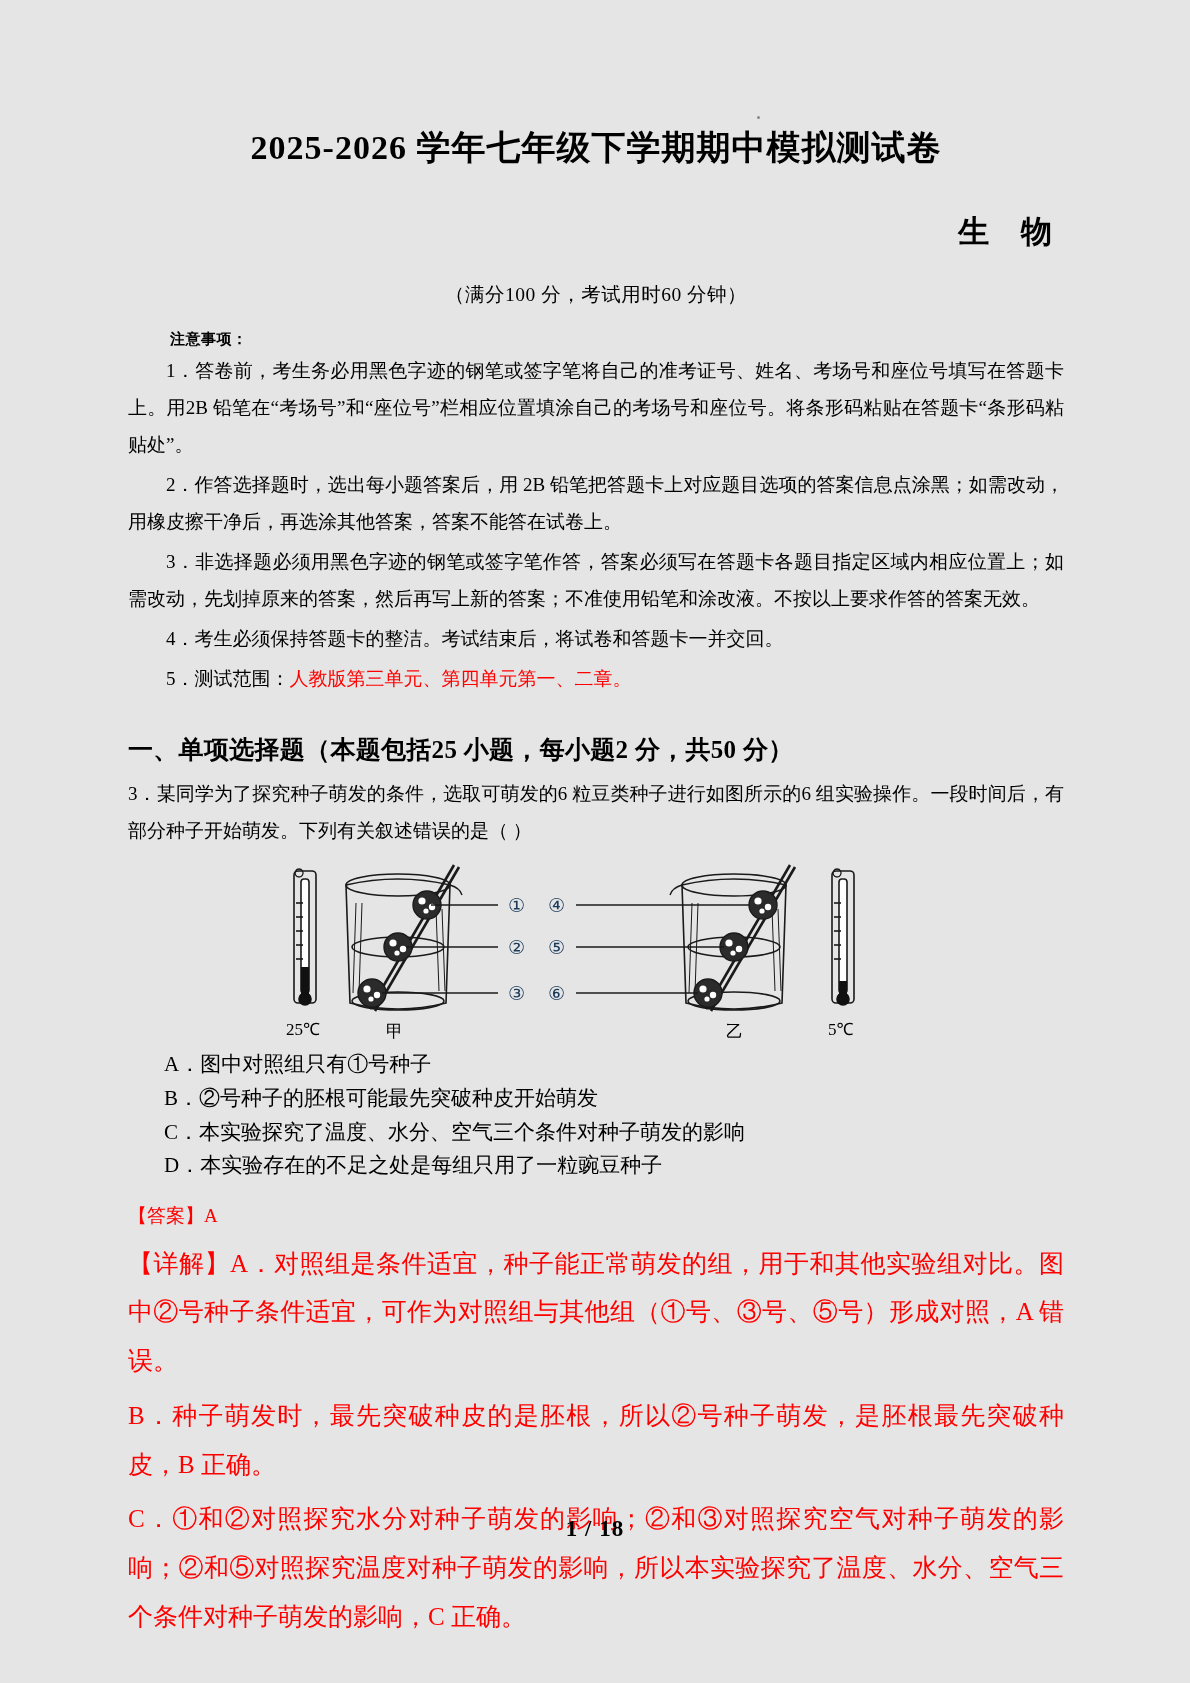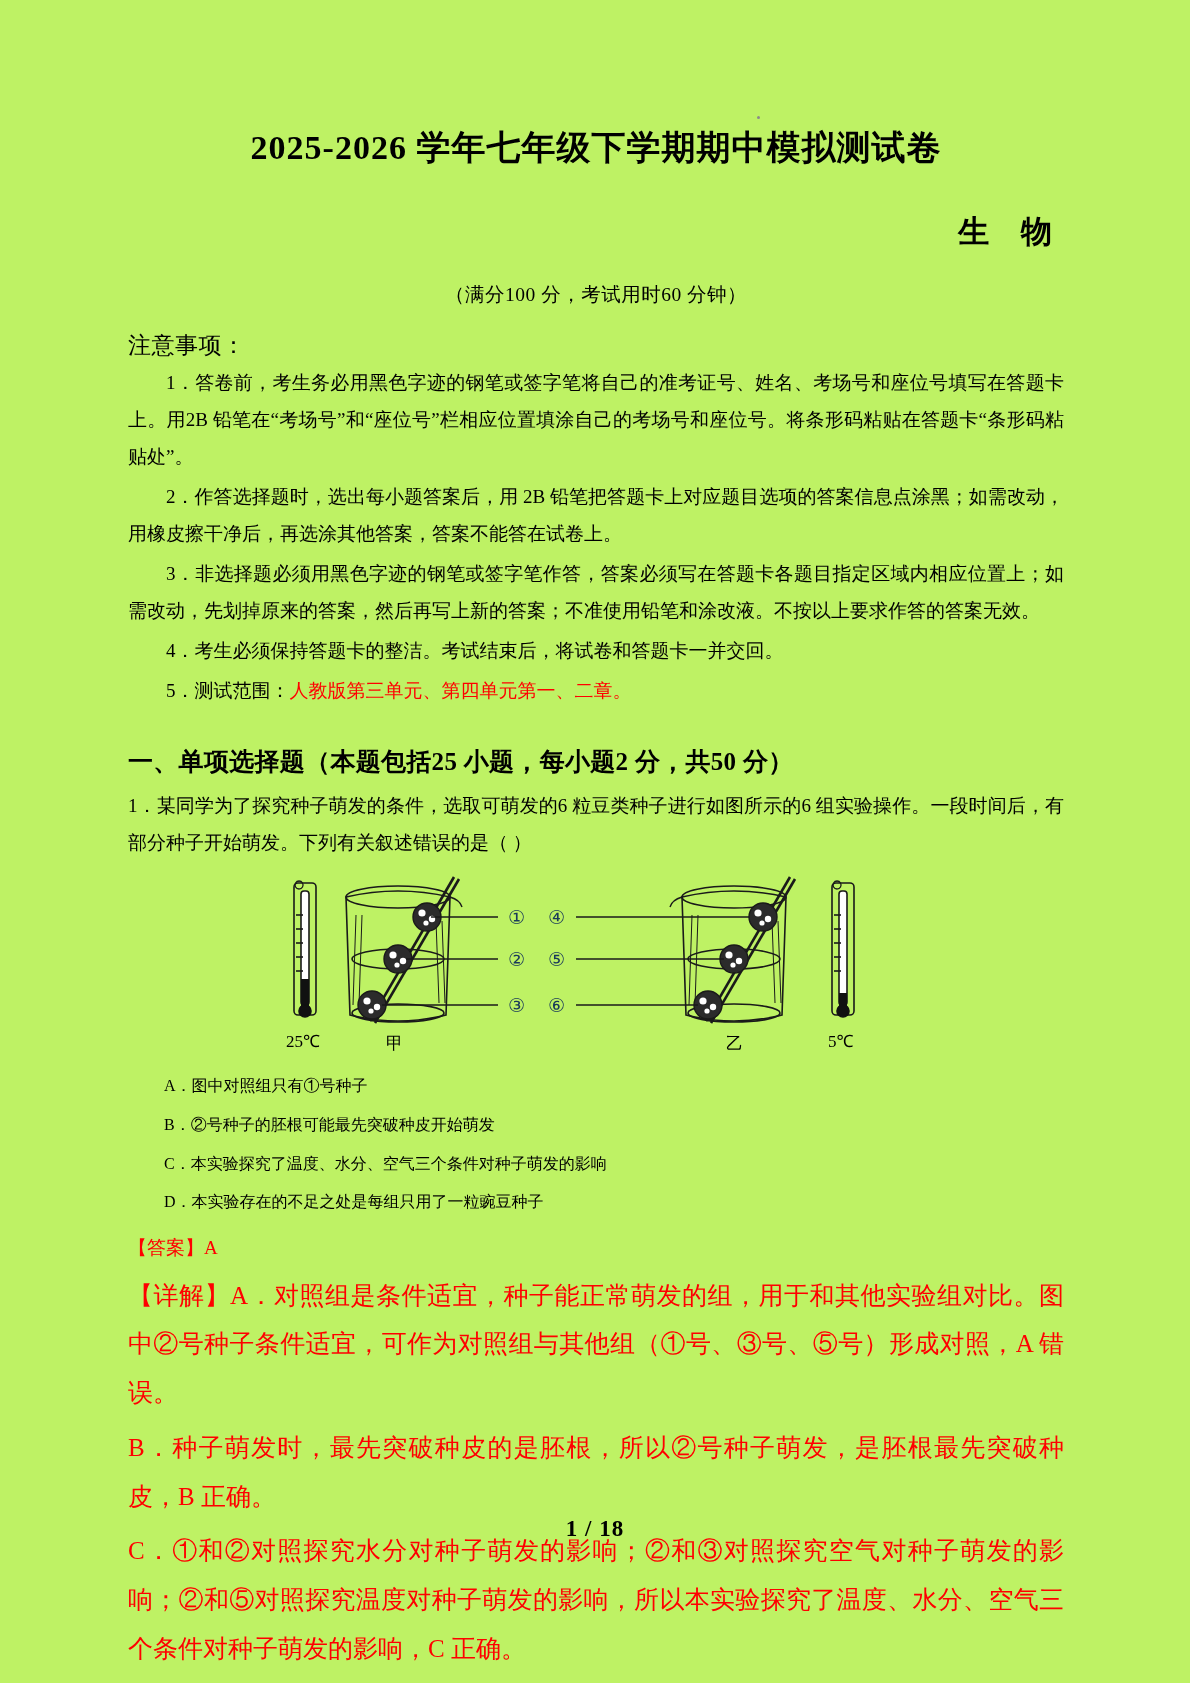--- a/index.html
+++ b/index.html
@@ -9,21 +9,21 @@
   }
   body {
     font-family: "Liberation Serif", "DejaVu Serif", serif;
     color: #000000;
   }
   .page {
     position: relative;
     width: 1190px;
     height: 1683px;
     margin: 0 auto;
-    background: #bef264;
+    background: #e5e5e5;
     overflow: hidden;
     box-sizing: border-box;
     padding-left: 12px;
   }
   .content {
     position: absolute;
     left: 128px;
     top: 0;
     width: 936px;
   }
@@ -52,24 +52,25 @@
     letter-spacing: 12px;
     text-indent: 12px;
   }
   .doc-score {
     text-align: center;
     font-size: 19.5px;
     margin-top: 28px;
     letter-spacing: 0.5px;
   }
   .notice-head {
-    font-size: 23px;
-    font-weight: normal;
+    font-size: 15px;
+    font-weight: bold;
     margin-top: 22px;
     letter-spacing: 0.5px;
+    margin-left: 42px;
   }
   .notice-item {
     font-size: 19px;
     line-height: 1.95;
     text-align: justify;
     text-justify: inter-ideograph;
     margin-top: 3px;
     text-indent: 2em;
   }
   .red {
@@ -82,23 +83,22 @@
     letter-spacing: 0.3px;
   }
   .question-stem {
     font-size: 19px;
     line-height: 1.95;
     text-align: justify;
     text-justify: inter-ideograph;
     margin-top: 9px;
   }
   .option {
-    font-size: 16px;
+    font-size: 21px;
     line-height: 1.6;
-    margin-top: 13px;
     padding-left: 36px;
   }
   .opt-letter {
     display: inline-block;
     min-width: 25px;
   }
   .ans-line {
     color: #ff0000;
     font-size: 19px;
     line-height: 1.95;
@@ -145,21 +145,21 @@
 
     <div class="notice-head">注意事项：</div>
     <div class="notice-item">1．答卷前，考生务必用黑色字迹的钢笔或签字笔将自己的准考证号、姓名、考场号和座位号填写在答题卡上。用2B 铅笔在“考场号”和“座位号”栏相应位置填涂自己的考场号和座位号。将条形码粘贴在答题卡“条形码粘贴处”。</div>
     <div class="notice-item">2．作答选择题时，选出每小题答案后，用 2B 铅笔把答题卡上对应题目选项的答案信息点涂黑；如需改动，用橡皮擦干净后，再选涂其他答案，答案不能答在试卷上。</div>
     <div class="notice-item">3．非选择题必须用黑色字迹的钢笔或签字笔作答，答案必须写在答题卡各题目指定区域内相应位置上；如需改动，先划掉原来的答案，然后再写上新的答案；不准使用铅笔和涂改液。不按以上要求作答的答案无效。</div>
     <div class="notice-item">4．考生必须保持答题卡的整洁。考试结束后，将试卷和答题卡一并交回。</div>
     <div class="notice-item"><span>5．测试范围：</span><span class="red">人教版第三单元、第四单元第一、二章。</span></div>
 
     <div class="section-title">一、单项选择题（本题包括25 小题，每小题2 分，共50 分）</div>
 
-    <div class="question-stem">1．某同学为了探究种子萌发的条件，选取可萌发的6 粒豆类种子进行如图所示的6 组实验操作。一段时间后，有部分种子开始萌发。下列有关叙述错误的是（       ）</div>
+    <div class="question-stem">3．某同学为了探究种子萌发的条件，选取可萌发的6 粒豆类种子进行如图所示的6 组实验操作。一段时间后，有部分种子开始萌发。下列有关叙述错误的是（       ）</div>
 
     <div class="figure">
       <svg width="640" height="185" viewBox="0 0 640 185">
         <g fill="none" stroke="#1a1a1a" stroke-width="1.6">
 
           <rect x="18" y="8" width="22" height="132" rx="4"></rect>
           <rect x="25" y="16" width="8" height="114" rx="3" fill="#ffffff"></rect>
           <rect x="25" y="104" width="8" height="30" fill="#111111" stroke="none"></rect>
           <circle cx="29" cy="136" r="6" fill="#111111" stroke="#111111"></circle>
           <line x1="20" y1="40" x2="27" y2="40"></line>

